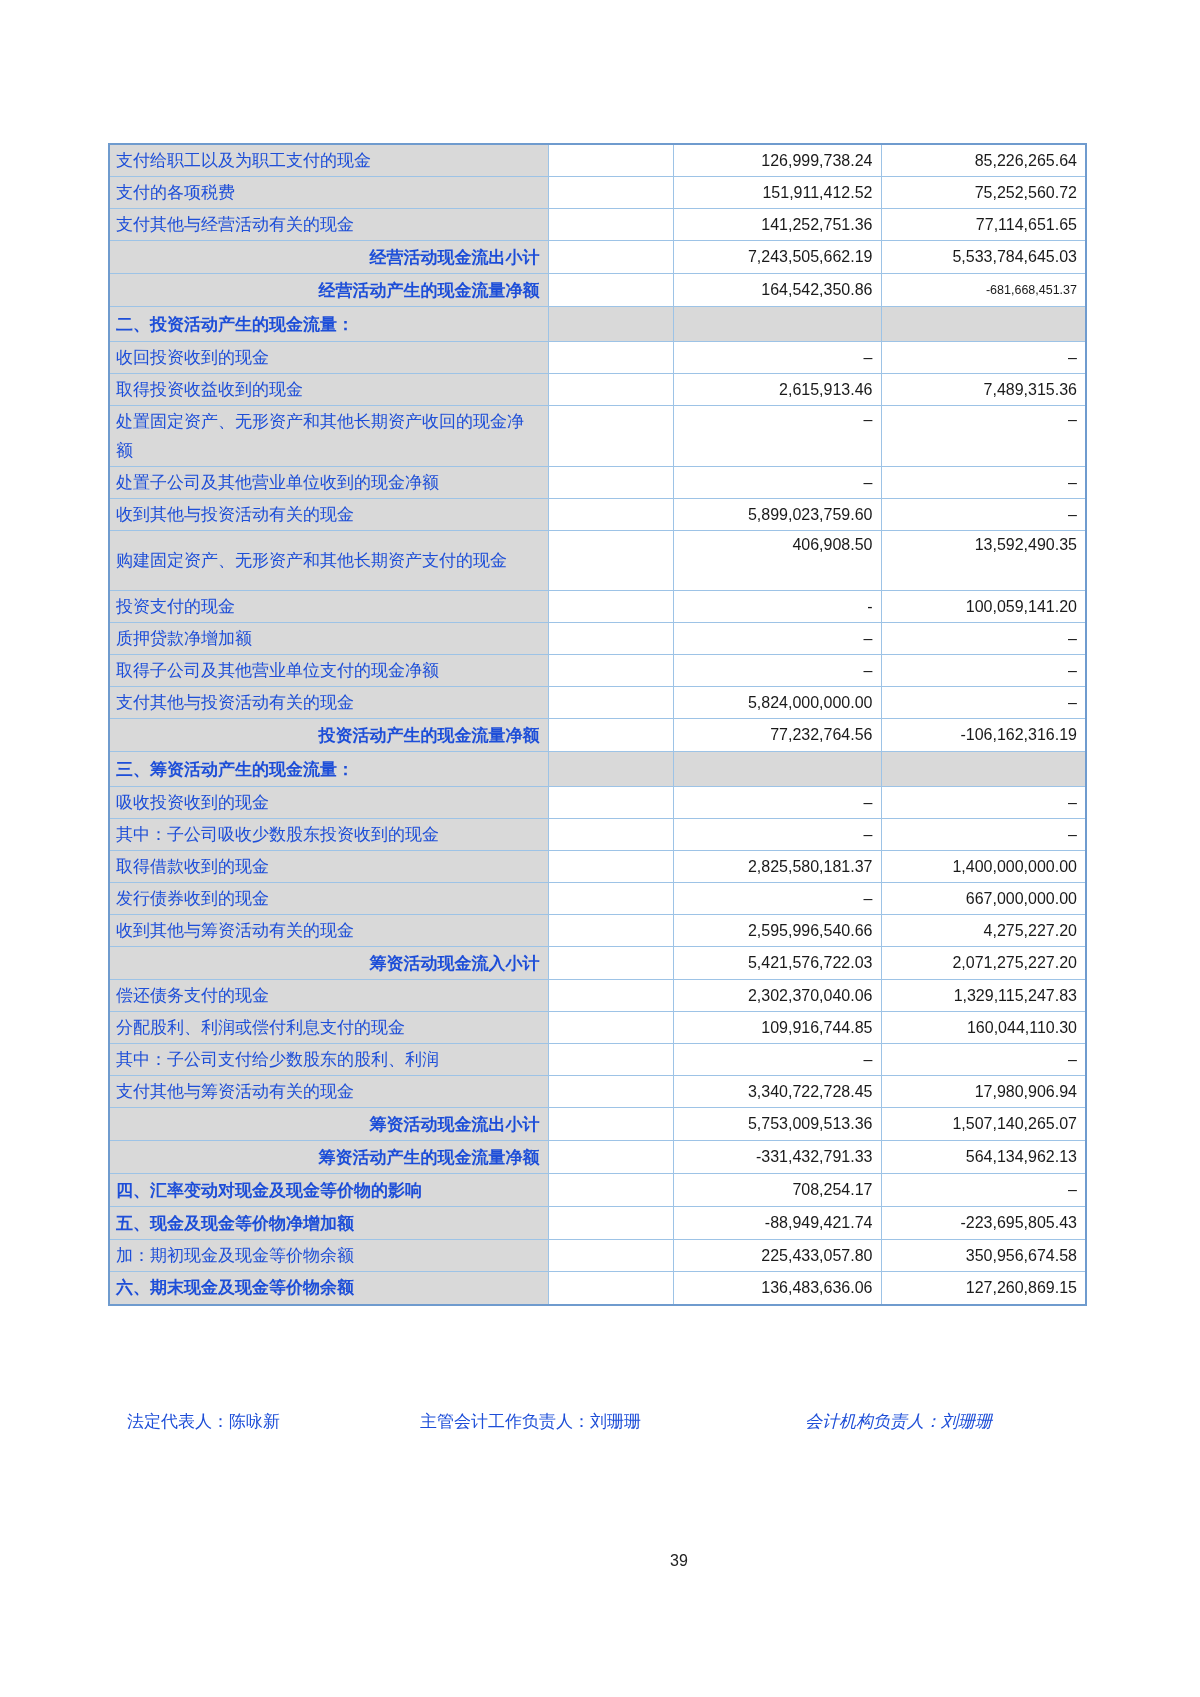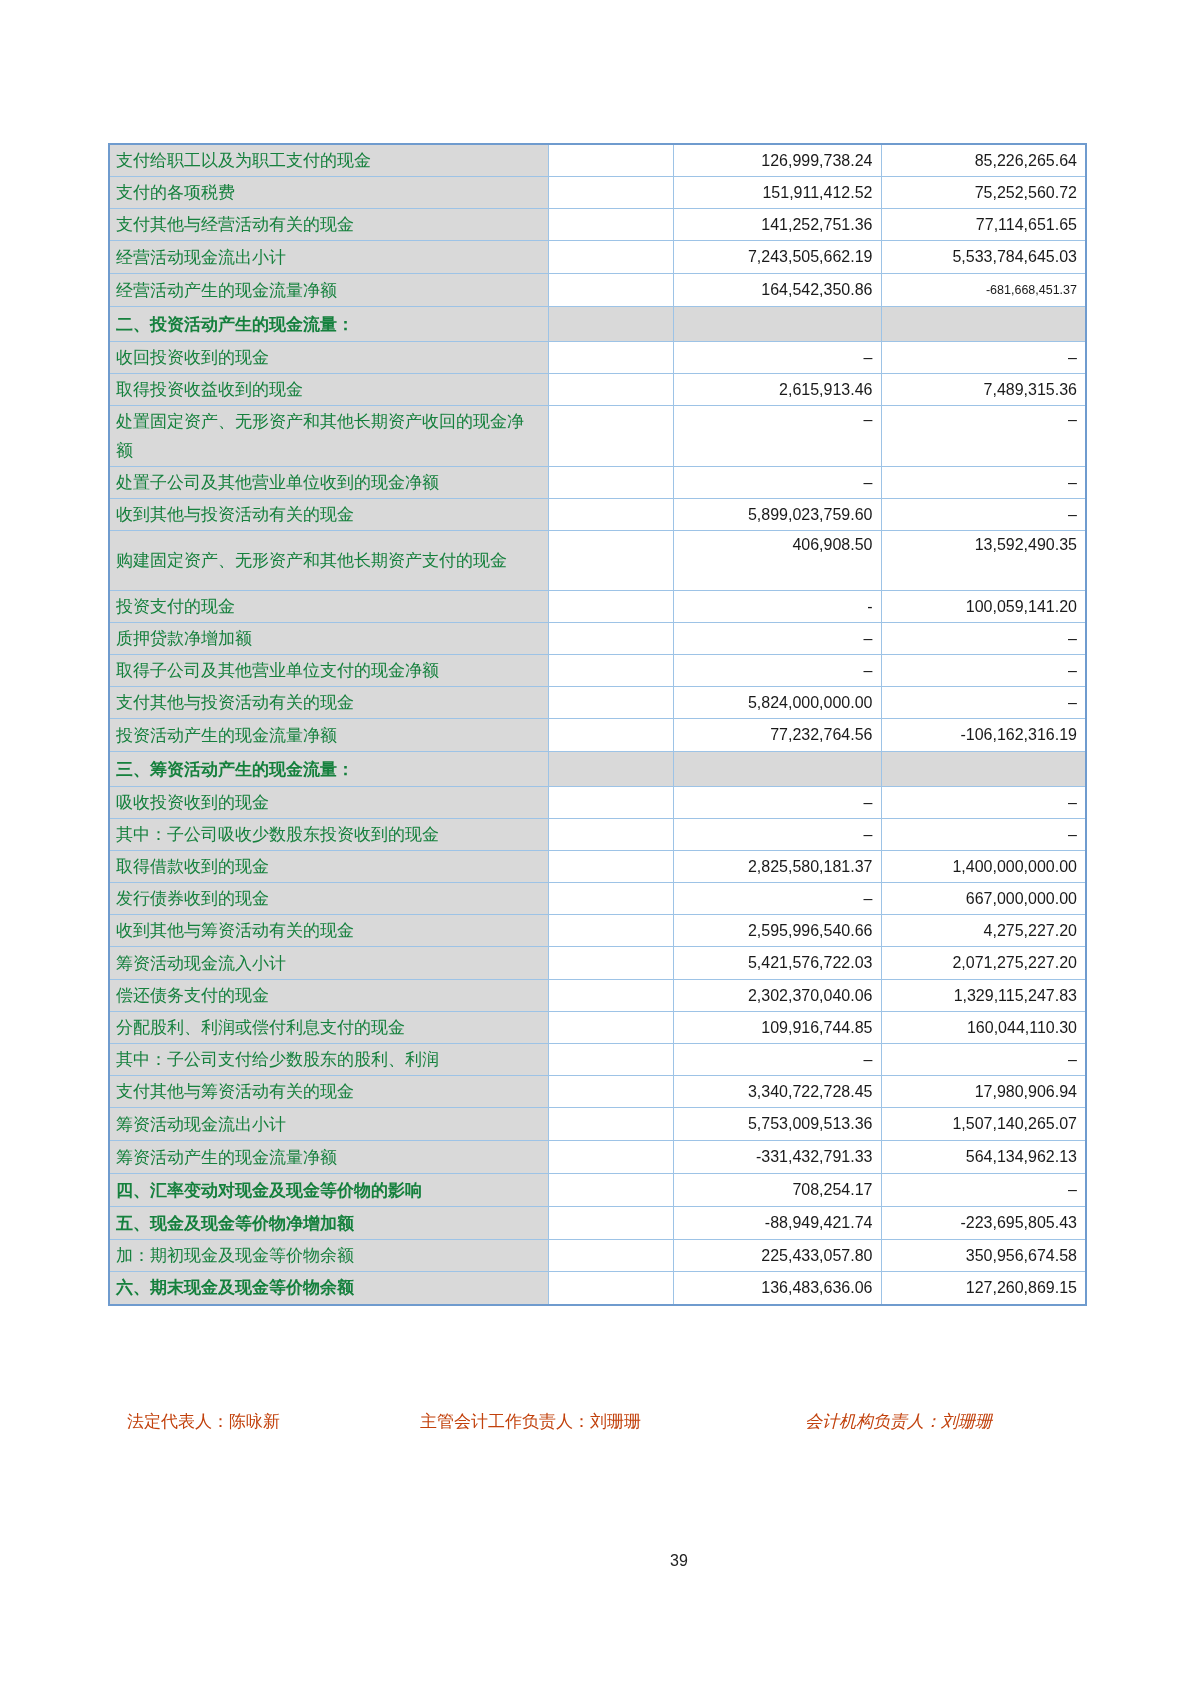--- a/index.html
+++ b/index.html
@@ -24,45 +24,45 @@
     padding: 1px 8px;
     height: 31px;
     vertical-align: middle;
     overflow: hidden;
   }
   td.c-label {
     background: #d9d9d9;
     font-size: 17px;
     line-height: 29px;
     padding-left: 6px;
-    color: #15803d;
+    color: #1d4ed8;
   }
   td.c-blank { background: #ffffff; }
   td.c-val {
     background: #ffffff;
     text-align: right;
     font-family: "Liberation Sans", sans-serif;
     font-size: 16px;
     color: #1a1a1a;
   }
   tr.row-section td { background: #d9d9d9; height: 35px; }
   tr.row-section td.c-label { font-weight: bold; }
   tr.row-subtotal td { height: 33px; }
-  tr.row-subtotal td.c-label { font-weight: normal; text-align: left; }
+  tr.row-subtotal td.c-label { font-weight: bold; text-align: right; }
   tr.row-total td { height: 33px; }
   tr.row-total td.c-label { font-weight: bold; }
   tr.row-tall td { height: 60px; }
   tr.row-tall td.c-val { vertical-align: top; padding-top: 5px; }
   td.c-val.small-num { font-size: 12.5px; padding-left: 40px; }
   .signatures {
     position: absolute;
     top: 1410px; left: 0;
     width: 1200px; height: 26px;
     font-size: 17px;
-    color: #c2410c;
+    color: #1d4ed8;
   }
   .signatures .sig { position: absolute; white-space: nowrap; }
   .sig-1 { left: 127px; }
   .sig-2 { left: 420px; }
   .sig-3 { left: 805px; font-style: italic; }
   .page-number {
     position: absolute;
     left: 670px; top: 1552px;
     font-family: "Liberation Sans", sans-serif;
     font-size: 16px;

